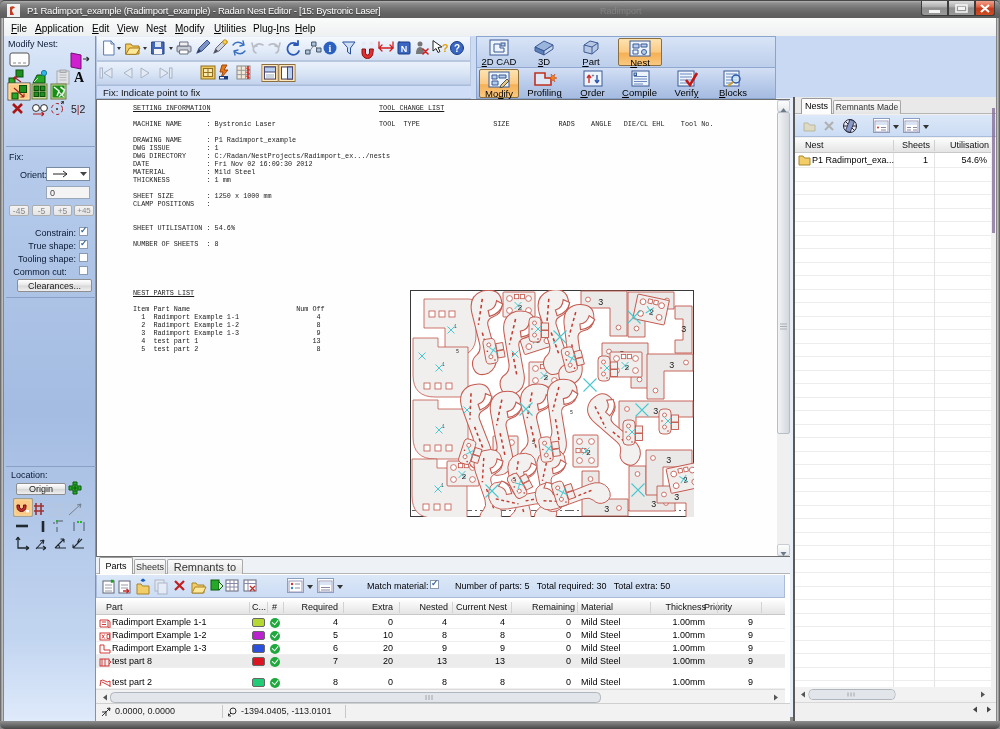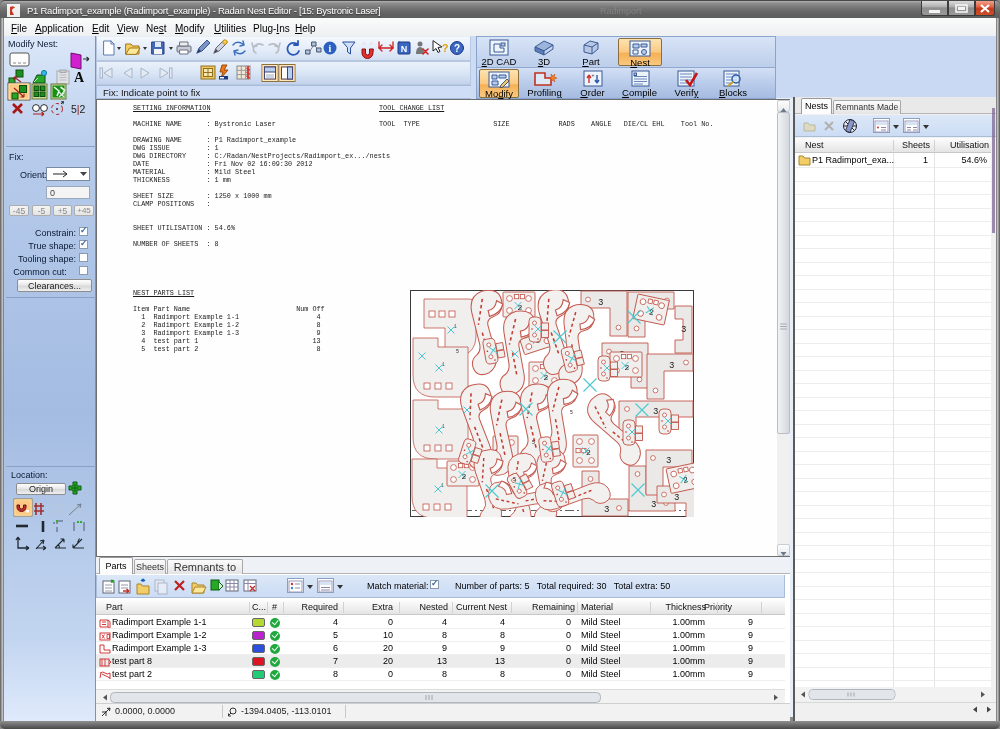--- a/index.html
+++ b/index.html
@@ -805,21 +805,21 @@
         <div class="chk"></div>
    <span class="num n1">7</span>
         <span class="num n2">20</span>
         <span class="num n3">13</span>
         <span class="num n4">13</span>
         <span class="num n5">0</span>
    <span class="abs" style="left:485px;top:1px;">Mild Steel</span>
         <span class="num n6">1.00mm</span>
         <span class="num n7">9</span>
   </div>
-  <div class="prow" style="top:52px;padding-left:28px;">
+  <div class="prow" style="top:60px;padding-left:28px;">
    <svg class="abs" style="left:3px;top:2px" width="12" height="10">
           <path d="M1 3 q3 -2 5 0 t5 0 m-9 0 l-1 5 m2 -4 l8 4 m0 -5 l0 6" stroke="#cc2222" fill="none" stroke-width="0.9"></path>
         </svg>
    <span class="abs" style="left:16px;top:1px;">test part 2</span>
    <div class="sw" style="background:#22cc77;"></div>
         <div class="chk"></div>
    <span class="num n1">8</span>
         <span class="num n2">0</span>
         <span class="num n3">8</span>
         <span class="num n4">8</span>

